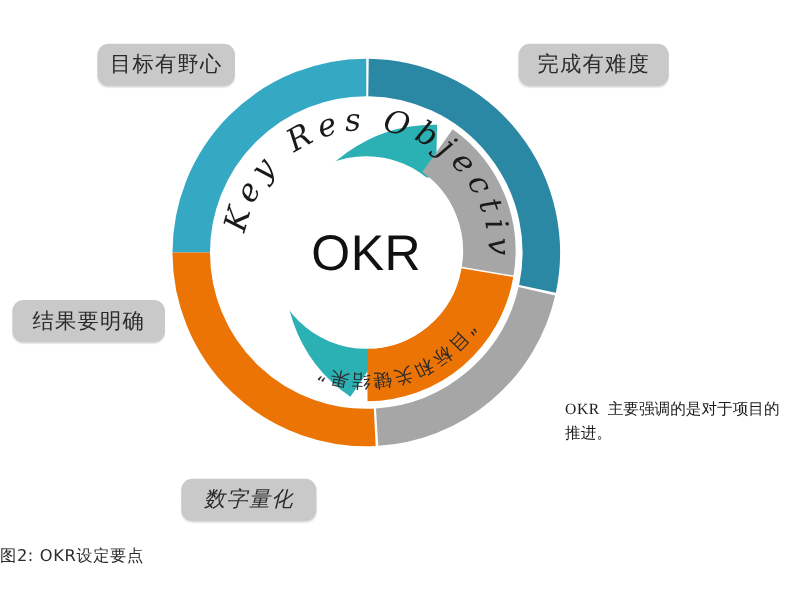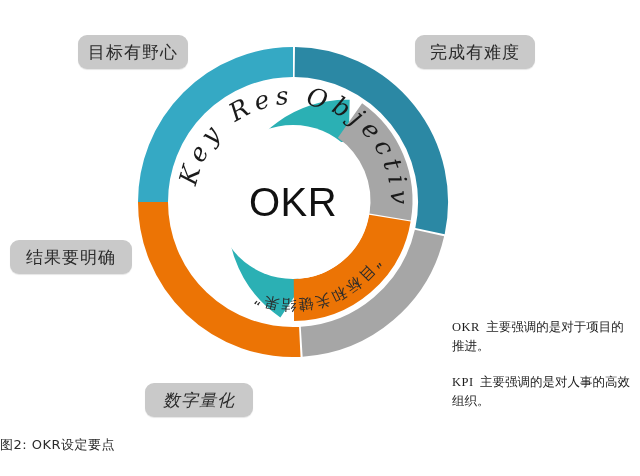--- a/index.html
+++ b/index.html
@@ -156,20 +156,17 @@
       </text>
 
       <text class="center-label" x="160" y="184" text-anchor="middle">OKR</text>
     </svg>
   </div>
 
   <div id="notes">
     <p class="para">
       <span class="tag">OKR</span>&nbsp;&nbsp;<span>主要强调的是对于项目的推进。</span>
     </p>
-    <p class="para">
-      <span class="tag">KPI</span>&nbsp;&nbsp;<span>主要强调的是对人事的高效组织。</span>
-    </p>
   </div>
 
   <div id="caption">图2:  OKR设定要点</div>
 
 </div>
 
 </body></html>

